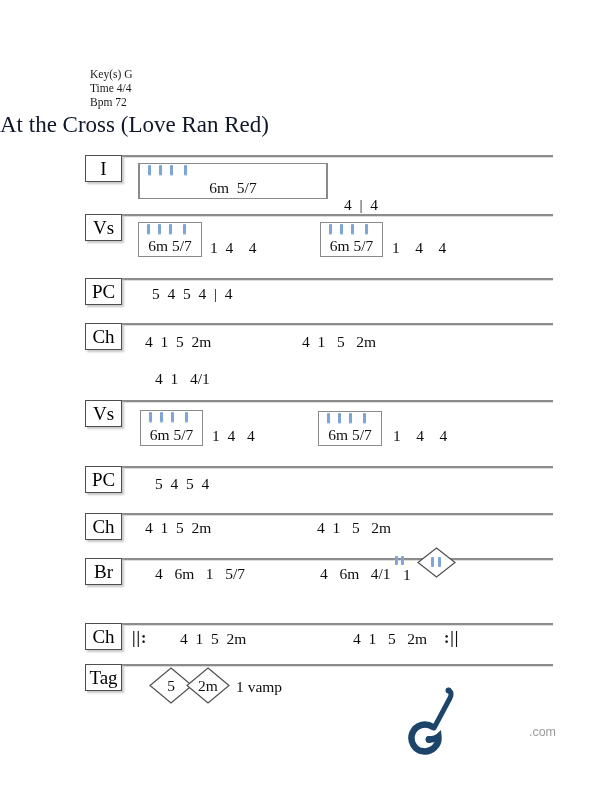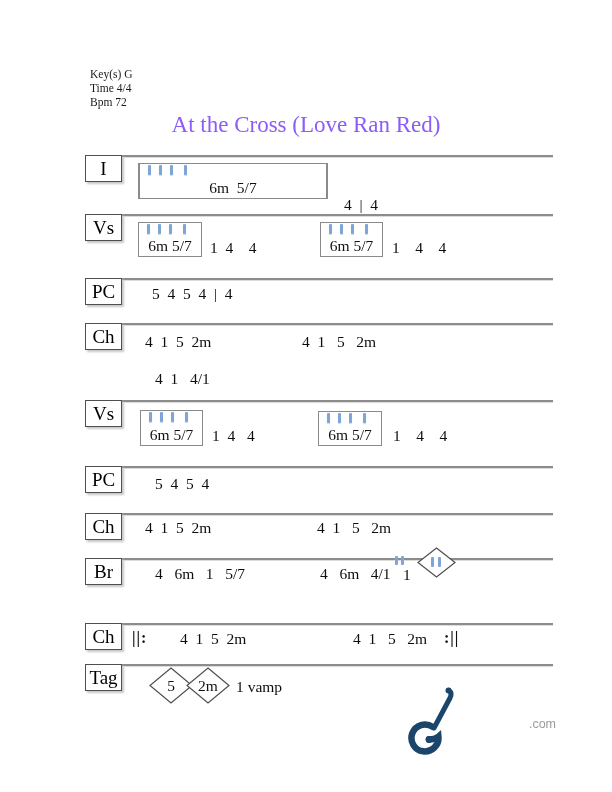--- a/index.html
+++ b/index.html
@@ -1,20 +1,20 @@
 <!DOCTYPE html>
 <html><head>
 <meta charset="utf-8">
 <style>
   html,body{margin:0;padding:0;background:#fff;}
   .page{position:relative;width:612px;height:792px;background:#fff;overflow:hidden;
         font-family:"Liberation Serif",serif;color:#111;}
 
   .hdr{position:absolute;left:90px;top:67px;font-size:11.5px;line-height:14px;color:#1a1a1a;}
-  .title{position:absolute;left:0;right:0;top:112px;text-align:center;font-size:23px;color:#8b5cf6;}
+  .title{position:absolute;left:0;right:0;top:112px;text-align:left;font-size:23px;color:#0f172a;}
 
   .sec-line{position:absolute;left:85px;width:468px;height:2px;background:#8c8c8c;box-shadow:0 1px 0 #dcdcdc;}
   .sec-label{position:absolute;left:85px;width:37px;height:27px;box-sizing:border-box;
              border:1px solid #4f4f4f;background:#fff;box-shadow:2px 2px 2px #c6c6c6;
              display:flex;align-items:center;justify-content:center;
              font-size:19px;color:#000;}
 
   .chords{position:absolute;font-size:15.5px;white-space:pre;color:#0d0d0d;}
   .rpt{position:absolute;font-size:16px;font-weight:bold;white-space:pre;color:#0d0d0d;letter-spacing:1px;}
 
@@ -36,21 +36,21 @@
   .diamond{position:absolute;}
   .diamond svg{display:block;}
   .diamond .dlabel{position:absolute;inset:0;display:flex;align-items:center;justify-content:center;
                    font-size:15.5px;font-family:"Liberation Serif",serif;}
   .diamond .dticks i{position:absolute;width:3px;height:10px;background:#7da6d6;border-radius:1px;}
 
   .logo{position:absolute;left:408px;top:686px;width:150px;height:70px;}
   .logo-text{position:absolute;left:42px;top:26px;width:106px;
              font-family:"Liberation Sans",sans-serif;color:#9b9b9b;}
   .brandname{font-size:18.5px;letter-spacing:0.4px;border-bottom:1px solid #c2c2c2;padding-bottom:1px;}
-  .branddomain{text-align:right;font-size:12.5px;margin-top:5px;}
+  .branddomain{text-align:right;font-size:12.5px;margin-top:13px;}
 </style>
 </head>
 <body>
 
 <div class="page">
 
   <div class="hdr">
     <div>Key(s) G</div>
     <div>Time 4/4</div>
     <div>Bpm 72</div>

